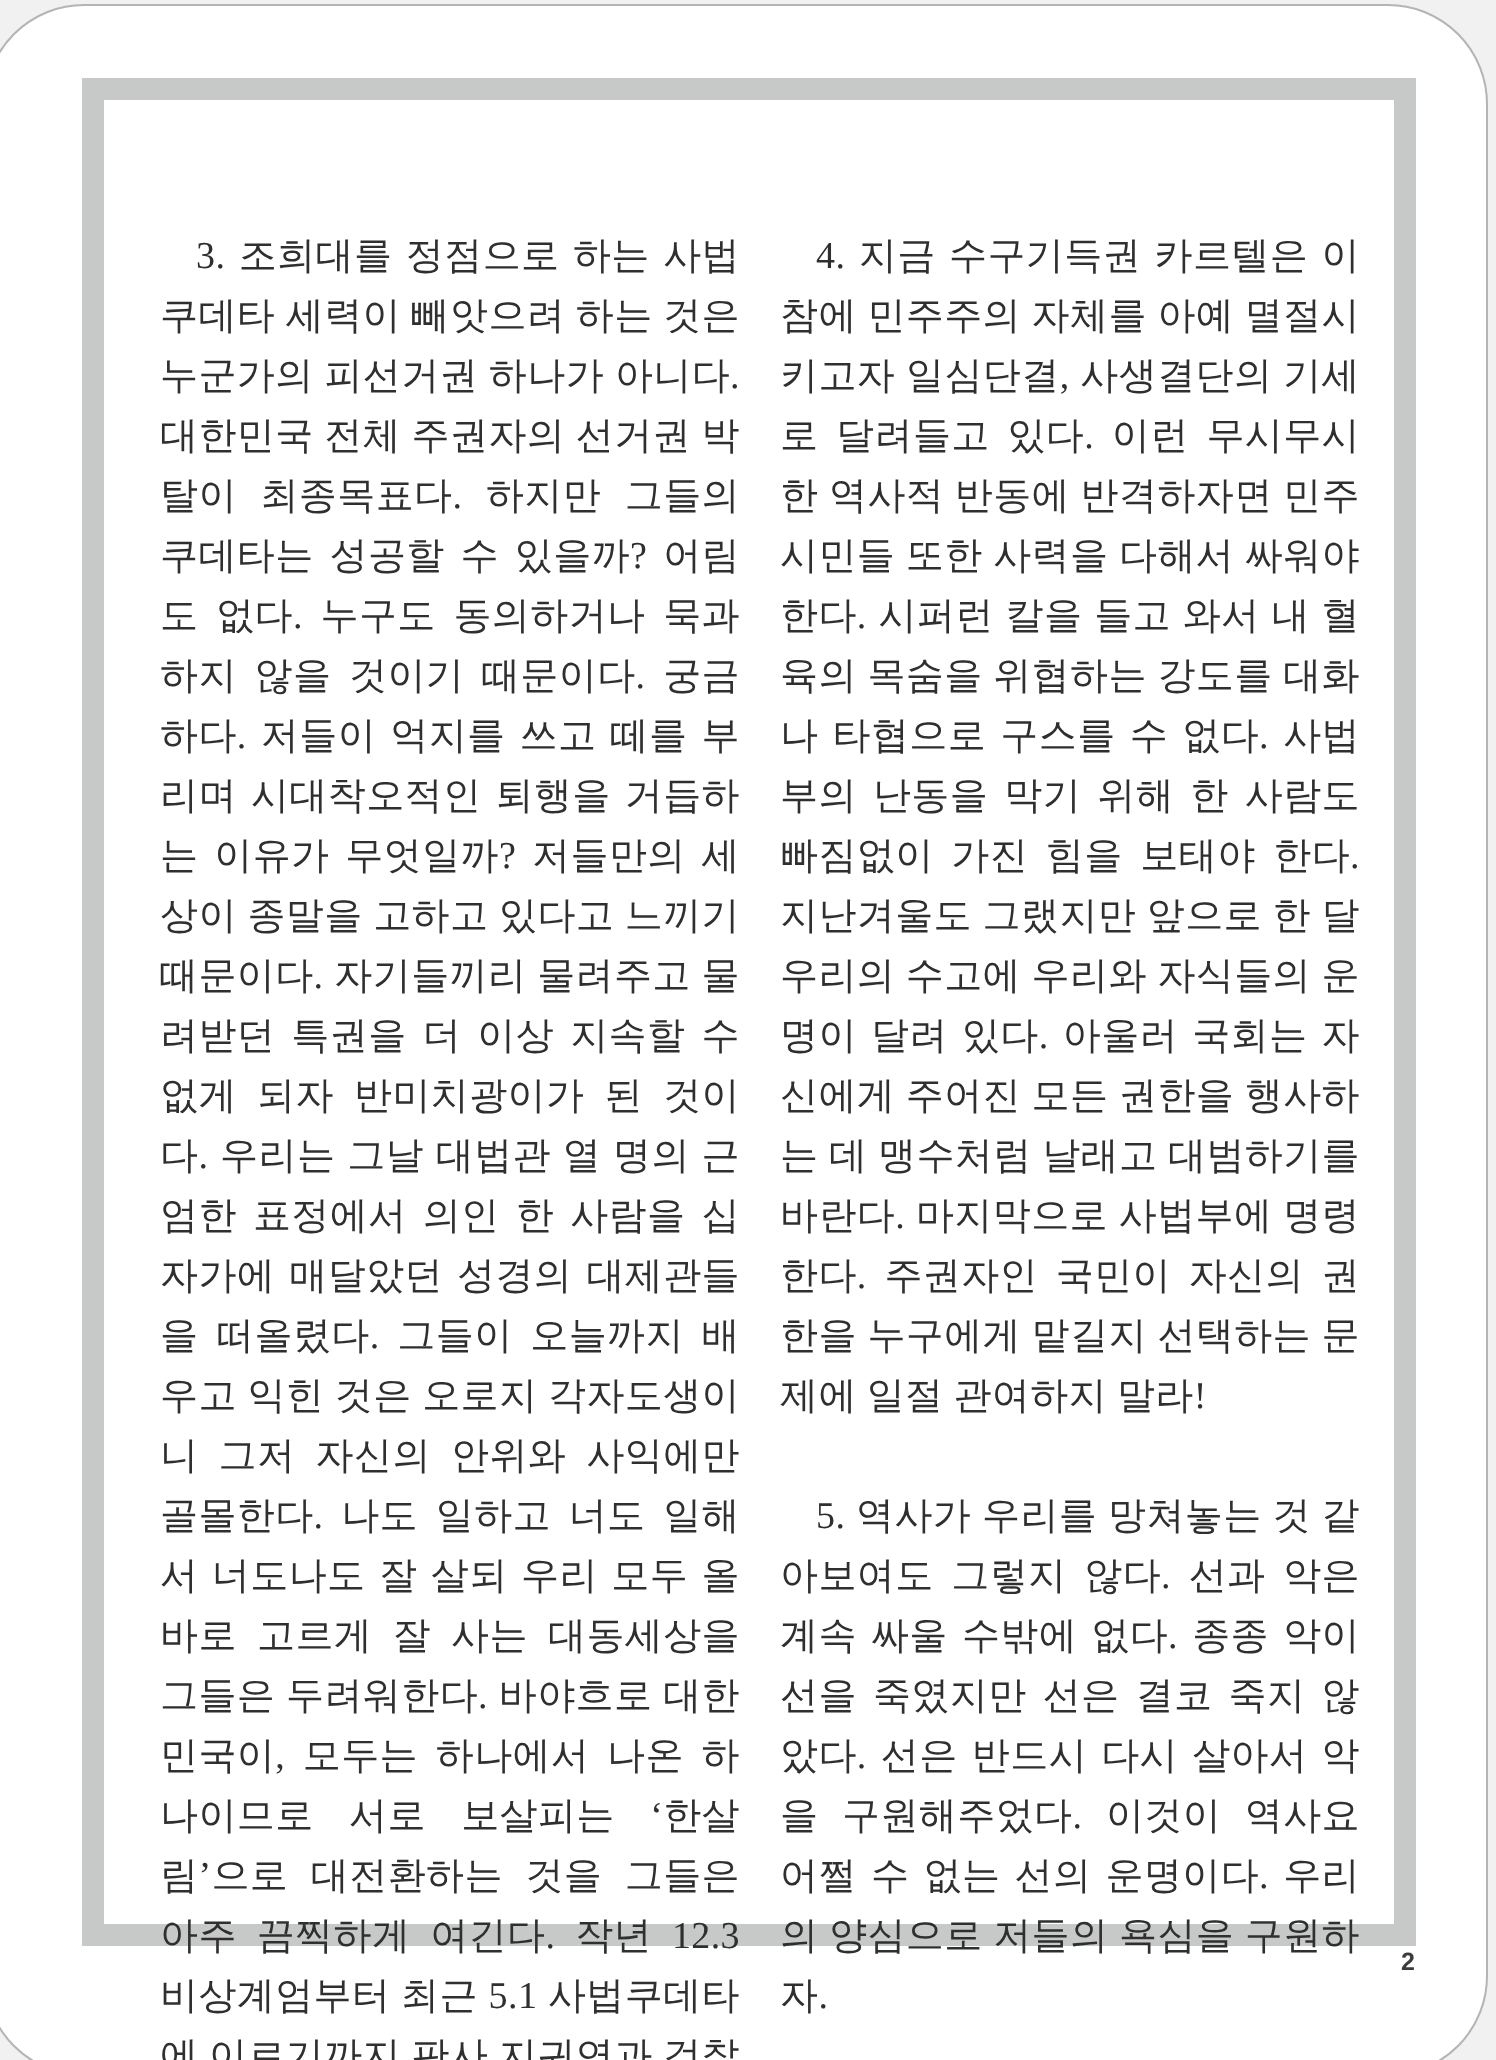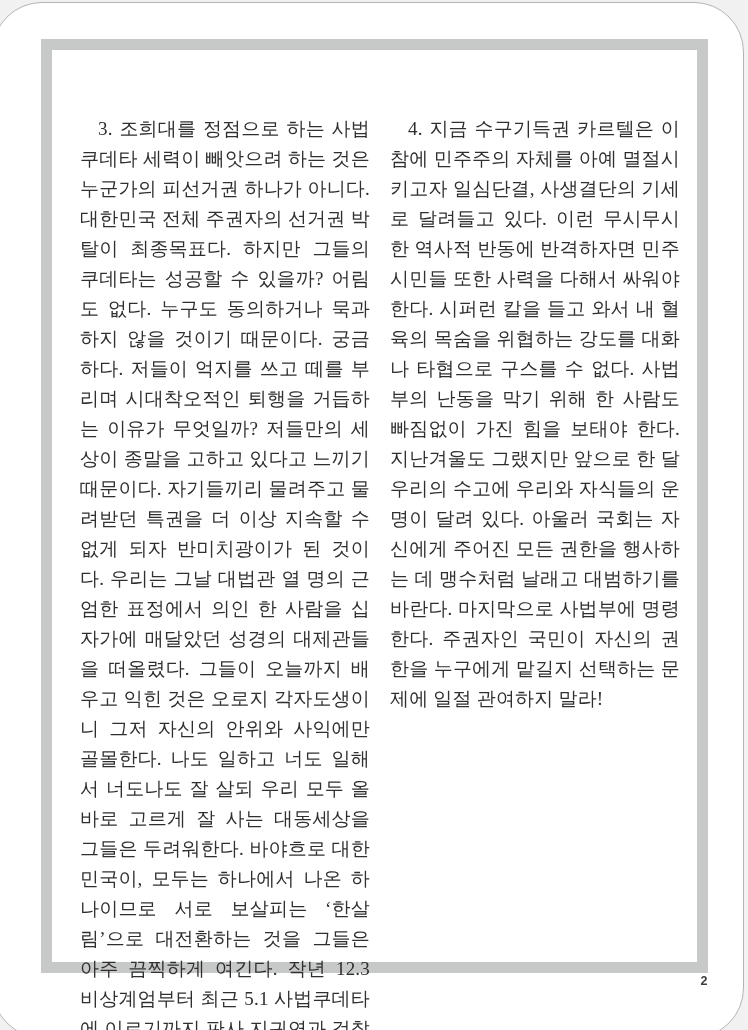--- a/index.html
+++ b/index.html
@@ -65,17 +65,18 @@
 <div class="card"></div>
 
 <div class="frame"></div>
 
 <div class="columns">
   <div class="col">
     <p class="para">3. 조희대를 정점으로 하는 사법쿠데타 세력이 빼앗으려 하는 것은 누군가의 피선거권 하나가 아니다. 대한민국 전체 주권자의 선거권 박탈이 최종목표다. 하지만 그들의 쿠데타는 성공할 수 있을까? 어림도 없다. 누구도 동의하거나 묵과하지 않을 것이기 때문이다. 궁금하다. 저들이 억지를 쓰고 떼를 부리며 시대착오적인 퇴행을 거듭하는 이유가 무엇일까? 저들만의 세상이 종말을 고하고 있다고 느끼기 때문이다. 자기들끼리 물려주고 물려받던 특권을 더 이상 지속할 수 없게 되자 반미치광이가 된 것이다. 우리는 그날 대법관 열 명의 근엄한 표정에서 의인 한 사람을 십자가에 매달았던 성경의 대제관들을 떠올렸다. 그들이 오늘까지 배우고 익힌 것은 오로지 각자도생이니 그저 자신의 안위와 사익에만 골몰한다. 나도 일하고 너도 일해서 너도나도 잘 살되 우리 모두 올바로 고르게 잘 사는 대동세상을 그들은 두려워한다. 바야흐로 대한민국이, 모두는 하나에서 나온 하나이므로 서로 보살피는 ‘한살림’으로 대전환하는 것을 그들은 아주 끔찍하게 여긴다. 작년 12.3 비상계엄부터 최근 5.1 사법쿠데타에 이르기까지 판사 지귀연과 검찰총장 심우정, 권한대행 한덕수와 최상목 등이 온 국민을 기절초풍하게 만든 기괴한 일들은 그래서 벌어진 것이다.</p>
   </div>
   <div class="col">
     <p class="para">4. 지금 수구기득권 카르텔은 이참에 민주주의 자체를 아예 멸절시키고자 일심단결, 사생결단의 기세로 달려들고 있다. 이런 무시무시한 역사적 반동에 반격하자면 민주시민들 또한 사력을 다해서 싸워야 한다. 시퍼런 칼을 들고 와서 내 혈육의 목숨을 위협하는 강도를 대화나 타협으로 구스를 수 없다. 사법부의 난동을 막기 위해 한 사람도 빠짐없이 가진 힘을 보태야 한다. 지난겨울도 그랬지만 앞으로 한 달 우리의 수고에 우리와 자식들의 운명이 달려 있다. 아울러 국회는 자신에게 주어진 모든 권한을 행사하는 데 맹수처럼 날래고 대범하기를 바란다. 마지막으로 사법부에 명령한다. 주권자인 국민이 자신의 권한을 누구에게 맡길지 선택하는 문제에 일절 관여하지 말라!</p>
+    <p class="para">5. 역사가 우리를 망쳐놓는 것 같아보여도 그렇지 않다. 선과 악은 계속 싸울 수밖에 없다. 종종 악이 선을 죽였지만 선은 결코 죽지 않았다. 선은 반드시 다시 살아서 악을 구원해주었다. 이것이 역사요 어쩔 수 없는 선의 운명이다. 우리의 양심으로 저들의 욕심을 구원하자.</p>
 
   </div>
 </div>
 
 <div class="page-number">2</div>
 
 </body></html>

